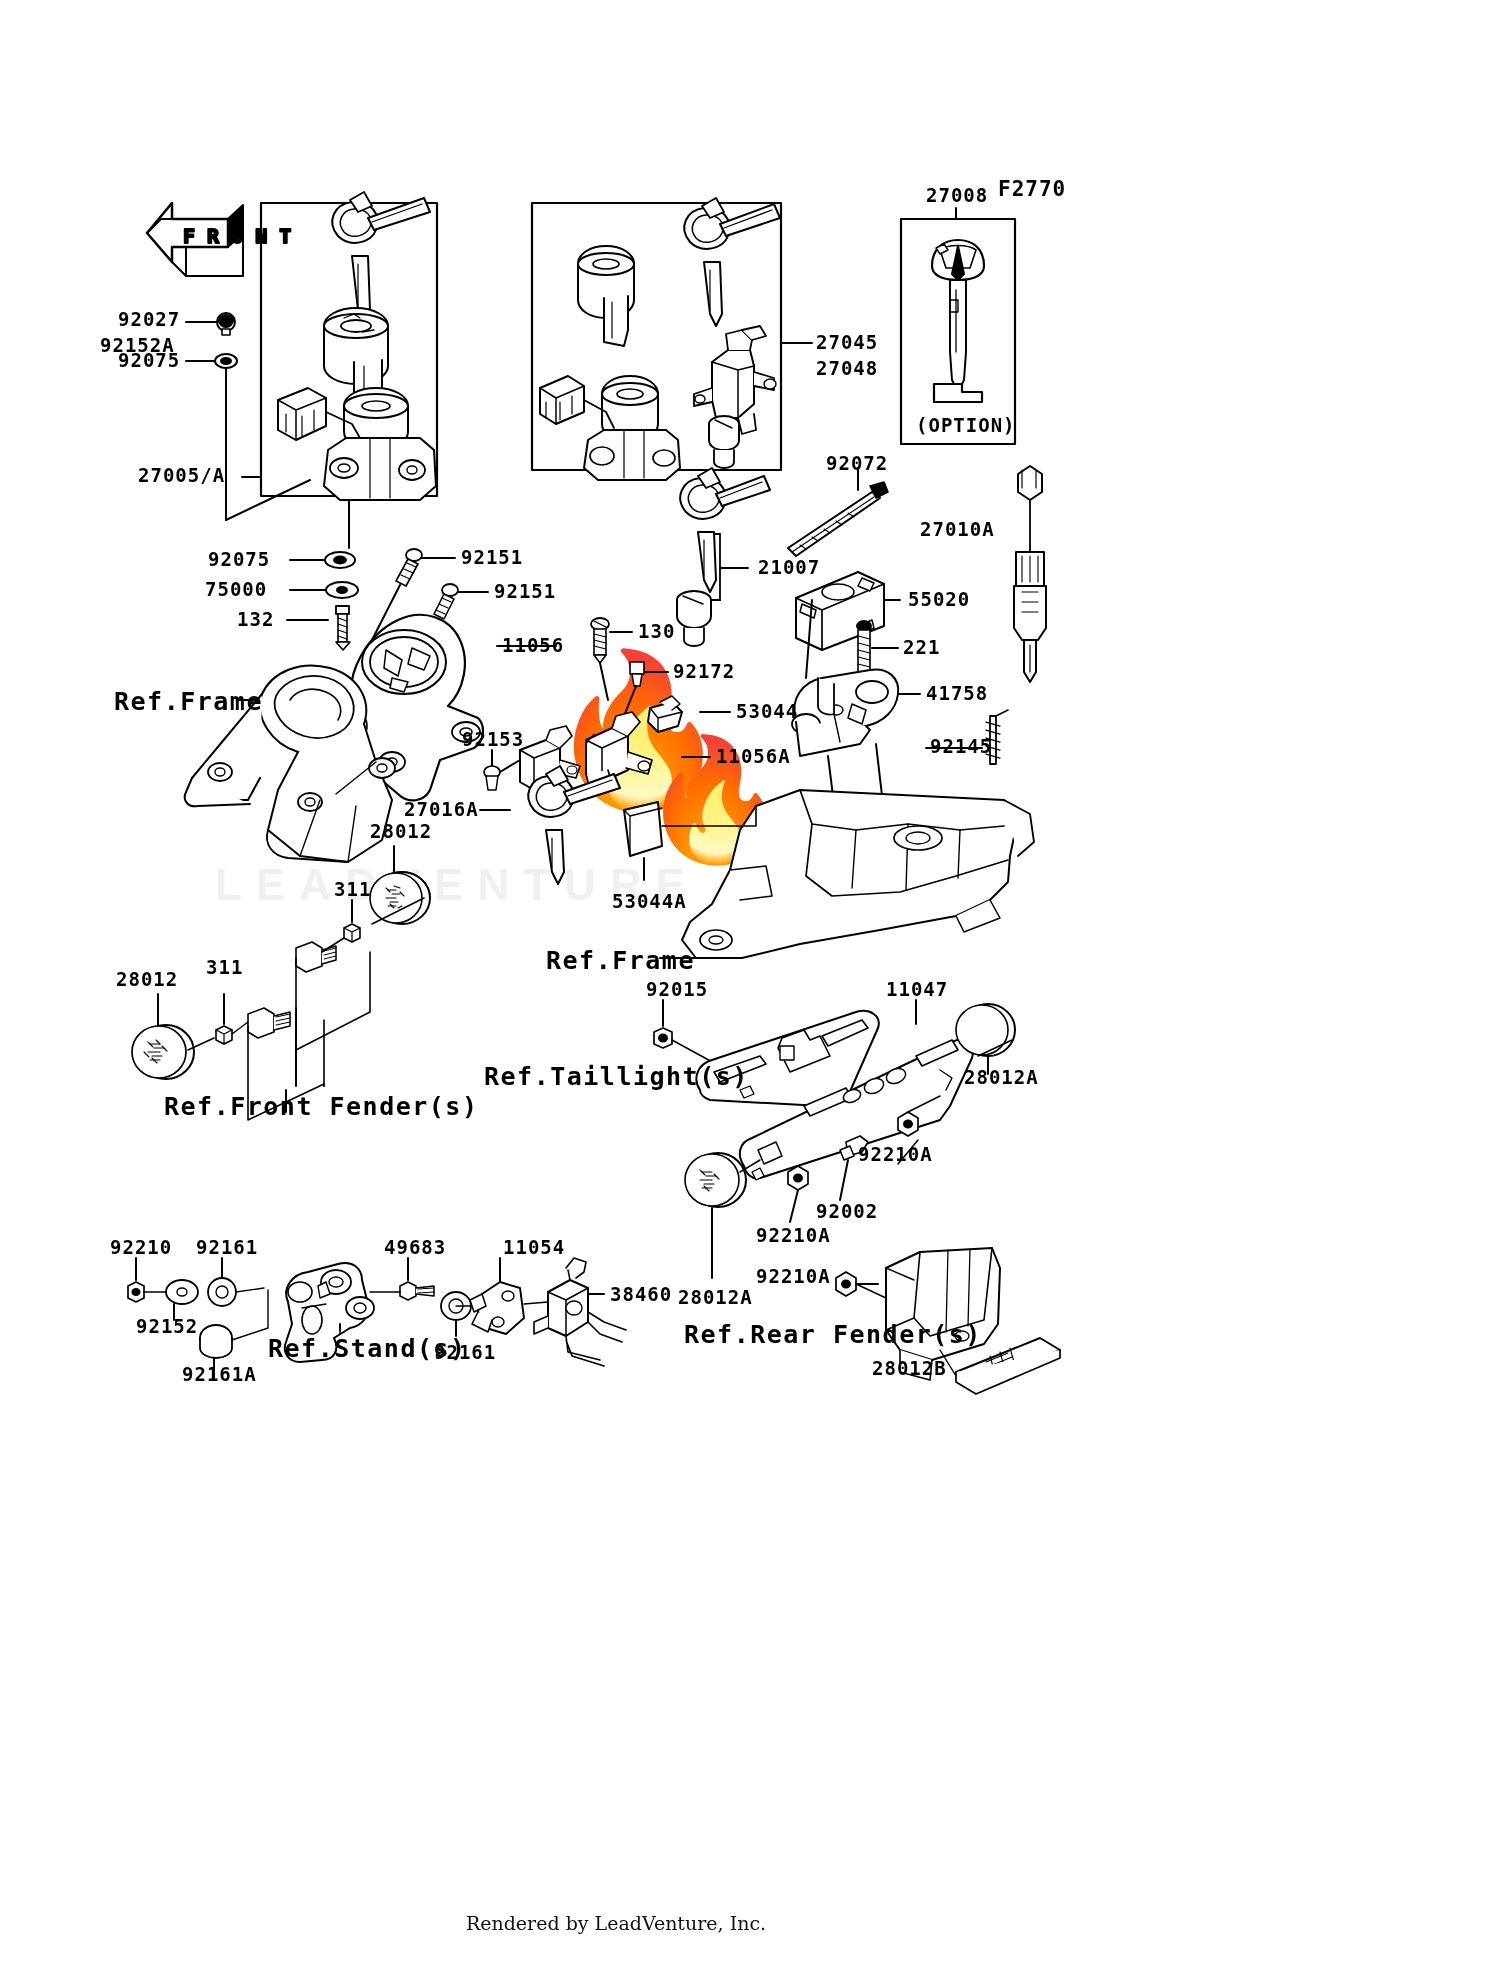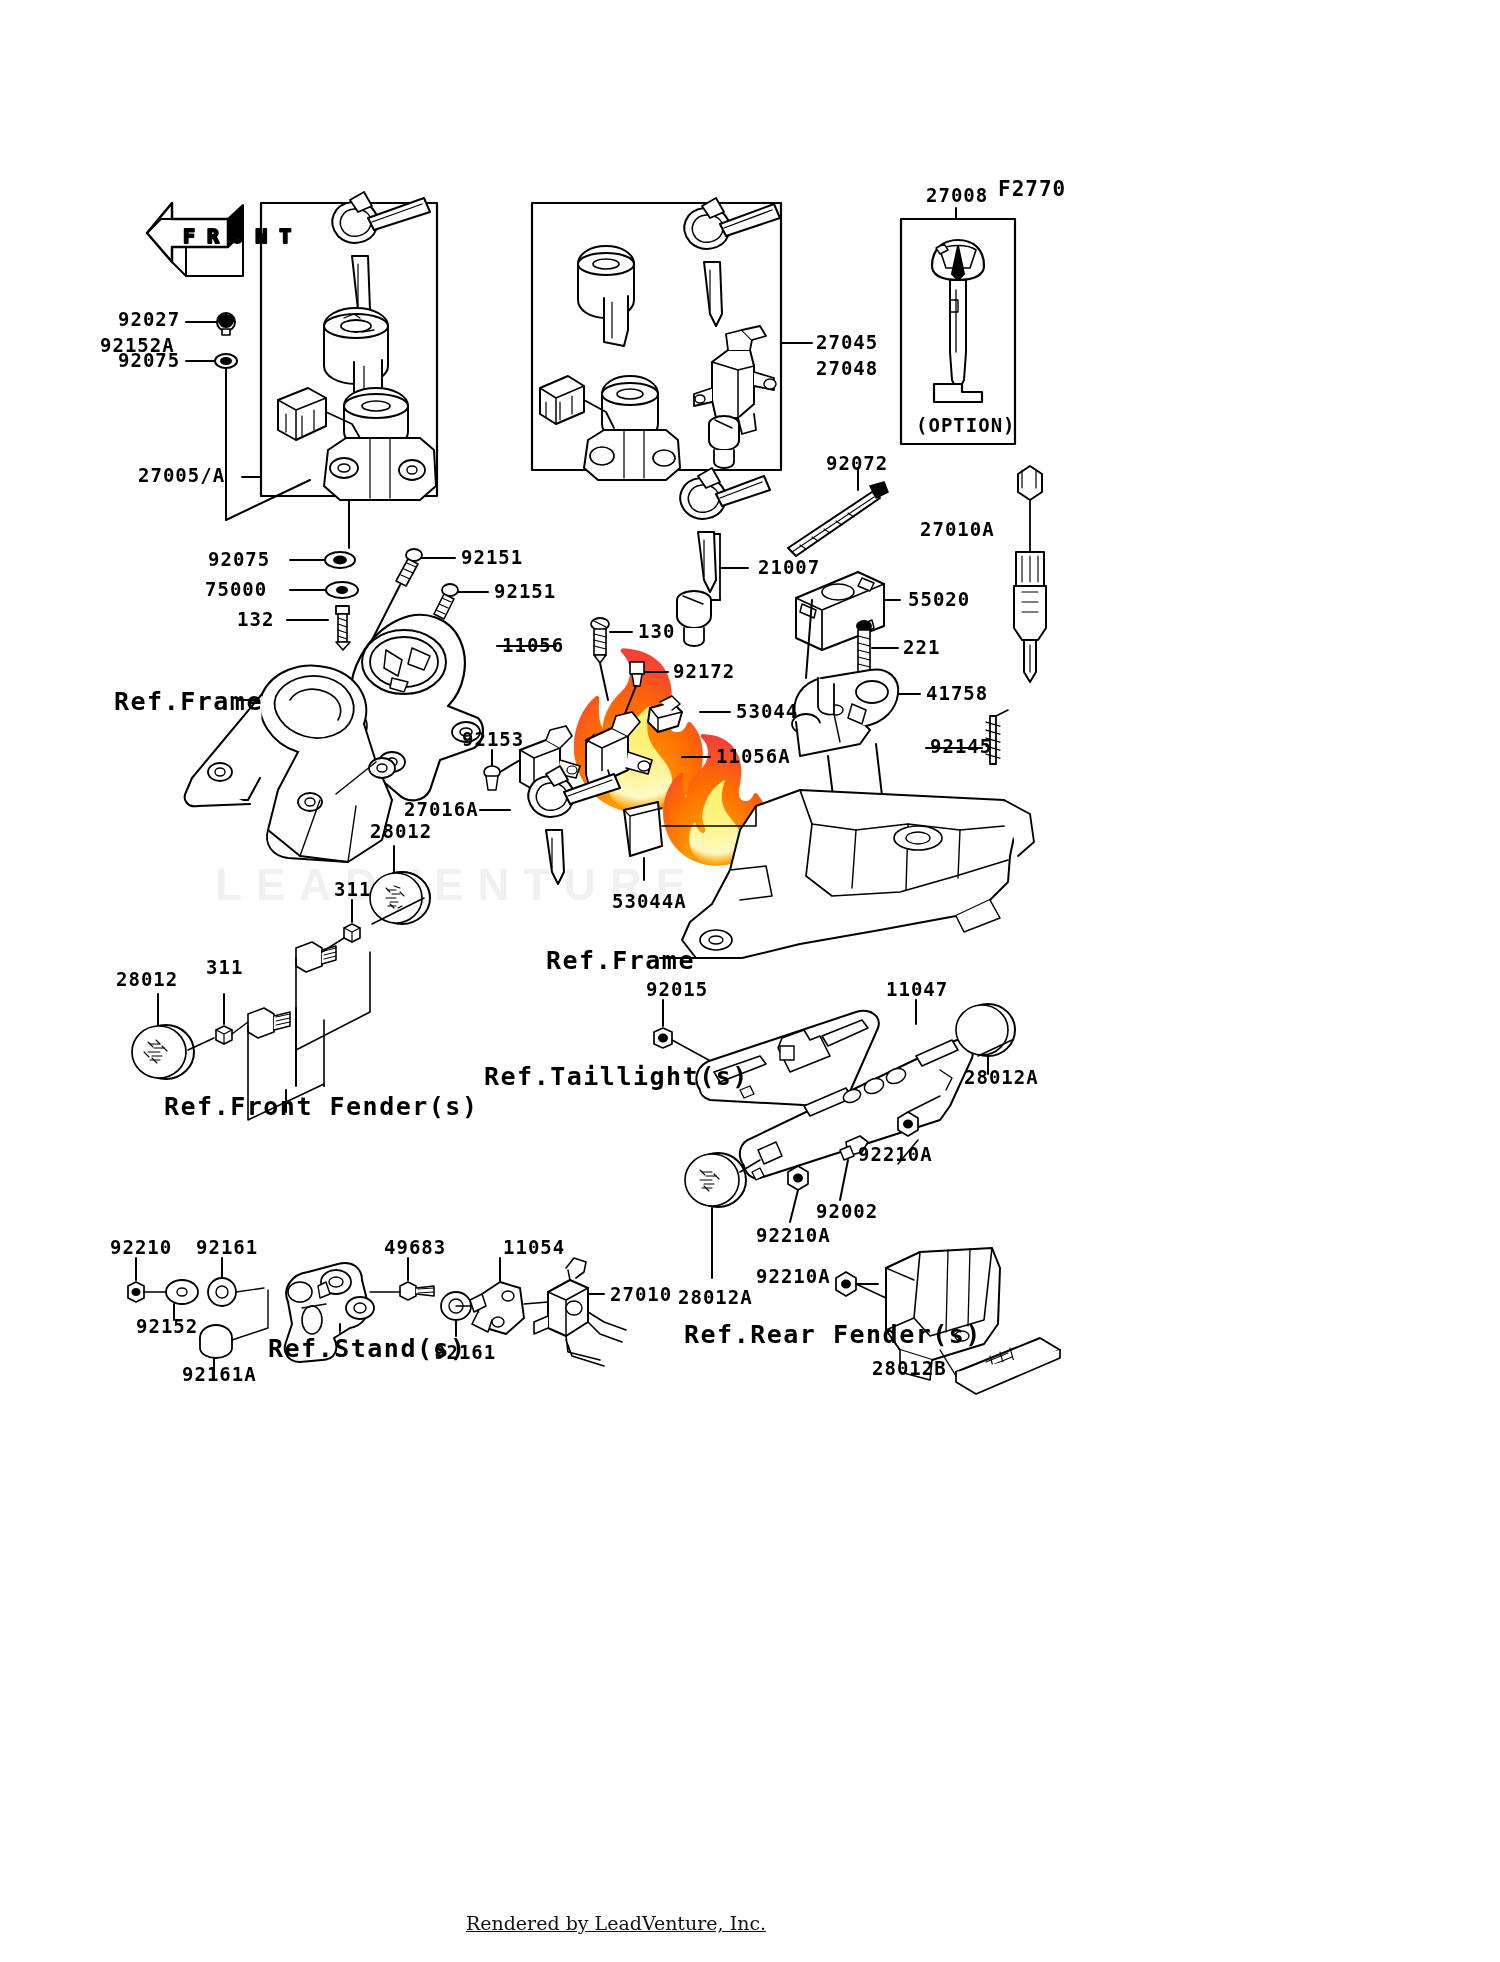--- a/index.html
+++ b/index.html
@@ -5,21 +5,21 @@
 <style>
   html,body{margin:0;padding:0;background:#ffffff;}
   body{font-family:"DejaVu Sans Mono","Liberation Mono",monospace;}
   #page{position:relative;width:1500px;height:1962px;background:#fff;overflow:hidden;}
   .lbl{position:absolute;font-family:"DejaVu Sans Mono","Liberation Mono",monospace;
        font-weight:bold;font-size:19px;color:#000;white-space:nowrap;letter-spacing:1px;}
   .lbl.sm{font-size:21px;}
   .lbl.ref{font-weight:bold;font-size:25px;letter-spacing:1.5px;}
   .svgl{position:absolute;left:0;top:0;width:1500px;height:1962px;pointer-events:none;}
   .footer{position:absolute;left:0;width:1232px;text-align:center;
-          font-family:"DejaVu Serif","Liberation Serif",serif;font-size:19px;color:#111;text-decoration:underline;}
+          font-family:"DejaVu Serif","Liberation Serif",serif;font-size:19px;color:#111;}
   .wm{position:absolute;font-family:"Liberation Sans",sans-serif;font-weight:bold;
       color:#f0f0f0;letter-spacing:14px;font-size:44px;user-select:none;}
   .wmflame{position:absolute;color:#f2f2f2;font-size:150px;line-height:1;user-select:none;}
 </style>
 </head>
 <body>
 
 <div id="page">
 
   <div class="wm" style="left:215px;top:860px;">LEADVENTURE</div>
@@ -682,21 +682,21 @@
   <div class="lbl" style="left:858px;top:1143px;">92210A</div>
   <div class="lbl" style="left:816px;top:1200px;">92002</div>
   <div class="lbl" style="left:756px;top:1224px;">92210A</div>
   <div class="lbl" style="left:678px;top:1286px;">28012A</div>
   <div class="lbl" style="left:110px;top:1236px;">92210</div>
   <div class="lbl" style="left:196px;top:1236px;">92161</div>
   <div class="lbl" style="left:136px;top:1315px;">92152</div>
   <div class="lbl" style="left:182px;top:1363px;">92161A</div>
   <div class="lbl" style="left:384px;top:1236px;">49683</div>
   <div class="lbl" style="left:476px;top:1236px;margin-left:27px;">11054</div>
-  <div class="lbl" style="left:610px;top:1283px;">27010</div>
+  <div class="lbl" style="left:610px;top:1283px;">38460</div>
   <div class="lbl" style="left:434px;top:1341px;">92161</div>
   <div class="lbl" style="left:872px;top:1357px;">28012B</div>
   <div class="lbl" style="left:756px;top:1265px;">92210A</div>
 
   <div class="lbl ref" style="left:114px;top:687px;">Ref.Frame</div>
   <div class="lbl ref" style="left:546px;top:946px;">Ref.Frame</div>
   <div class="lbl ref" style="left:164px;top:1092px;">Ref.Front Fender(s)</div>
   <div class="lbl ref" style="left:484px;top:1062px;">Ref.Taillight(s)</div>
   <div class="lbl ref" style="left:268px;top:1334px;">Ref.Stand(s)</div>
   <div class="lbl ref" style="left:684px;top:1320px;">Ref.Rear Fender(s)</div>

